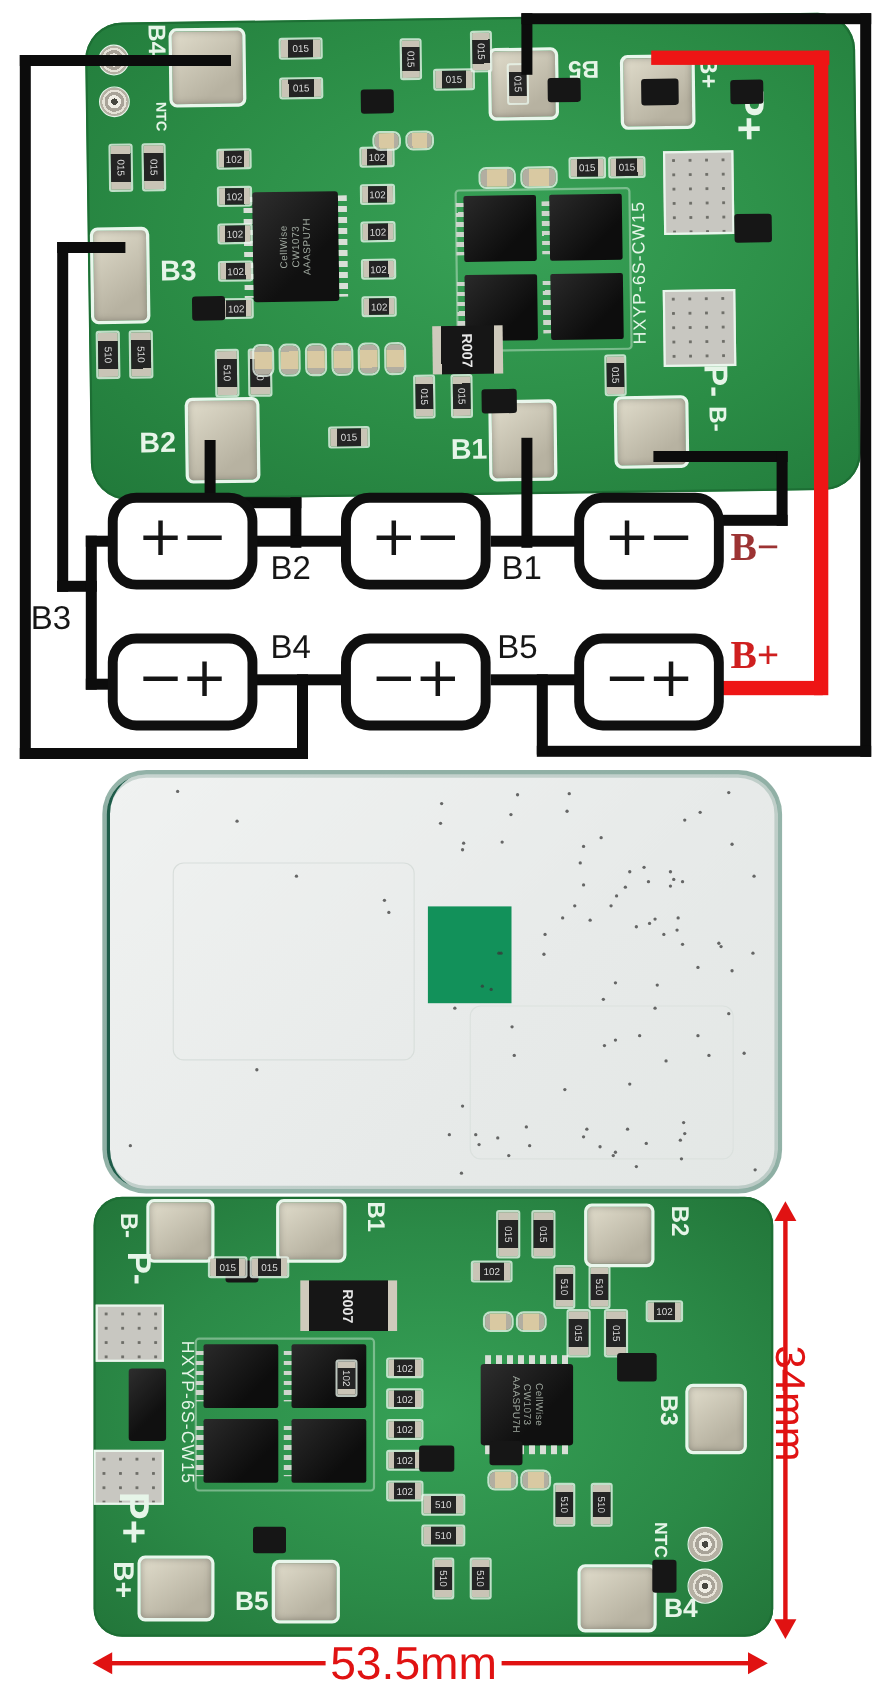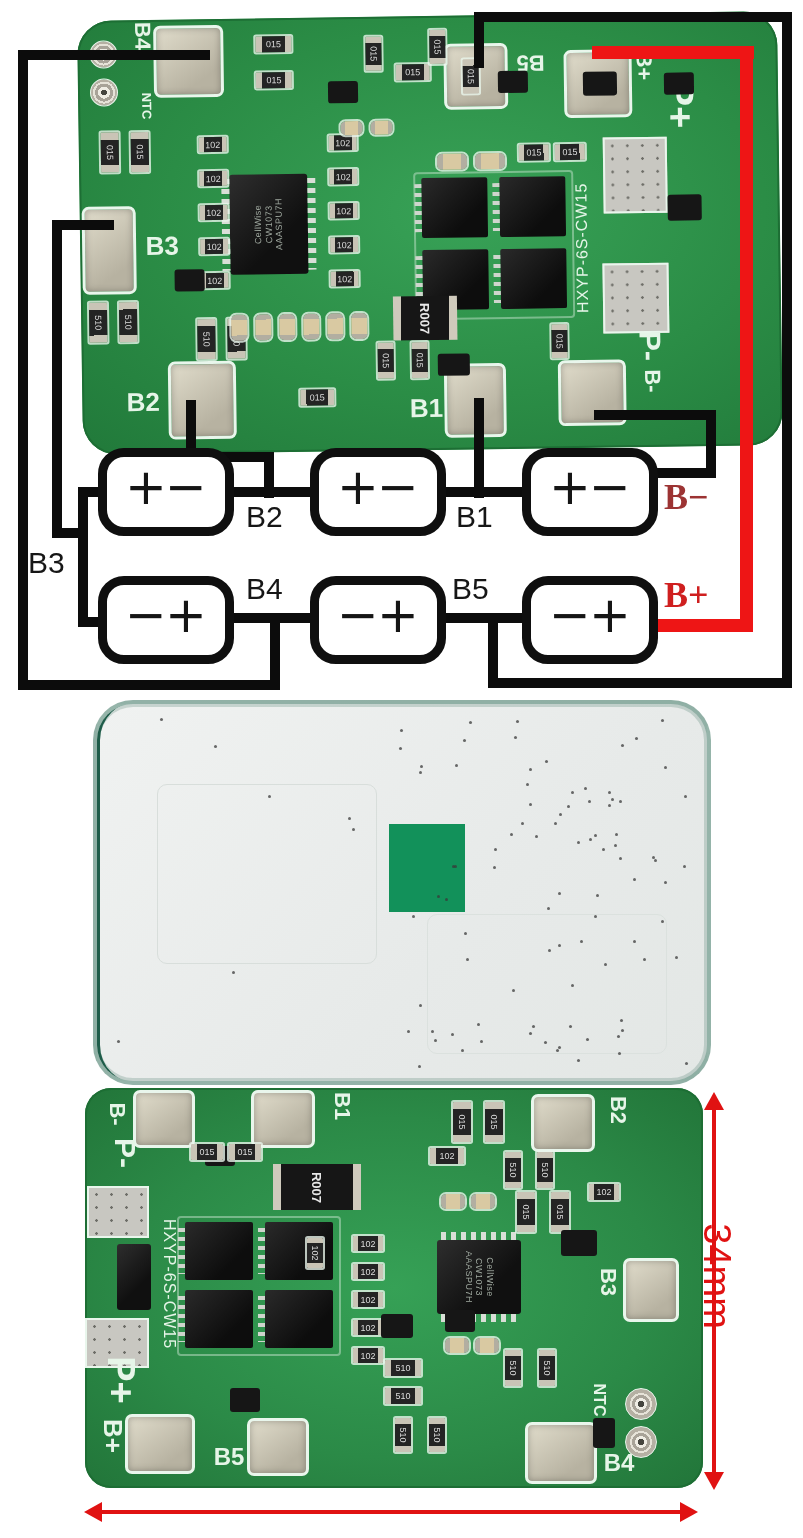--- a/index.html
+++ b/index.html
@@ -511,14 +511,15 @@
   <div class="packlabel" style="left:664px;top:574px;color:#cf1f1f;">B+</div>
 
   <div class="dim" style="left:712px;top:1104px;width:4px;height:378px;"></div>
   <div class="arrow" style="left:704px;top:1092px;border-left:10px solid transparent;border-right:10px solid transparent;border-bottom:18px solid #e01212;"></div>
   <div class="arrow" style="left:704px;top:1472px;border-left:10px solid transparent;border-right:10px solid transparent;border-top:18px solid #e01212;"></div>
   <div class="dimtext rot90" style="left:662px;top:1256px;width:110px;height:40px;">34mm</div>
 
   <div class="dim" style="left:96px;top:1510px;width:590px;height:4px;"></div>
   <div class="arrow" style="left:84px;top:1502px;border-top:10px solid transparent;border-bottom:10px solid transparent;border-right:18px solid #e01212;"></div>
   <div class="arrow" style="left:680px;top:1502px;border-top:10px solid transparent;border-bottom:10px solid transparent;border-left:18px solid #e01212;"></div>
+  <div class="dimtext" style="left:296px;top:1490px;width:160px;height:44px;font-size:42px;background:#fff;">53.5mm</div>
 
 </div>
 
 </body></html>

